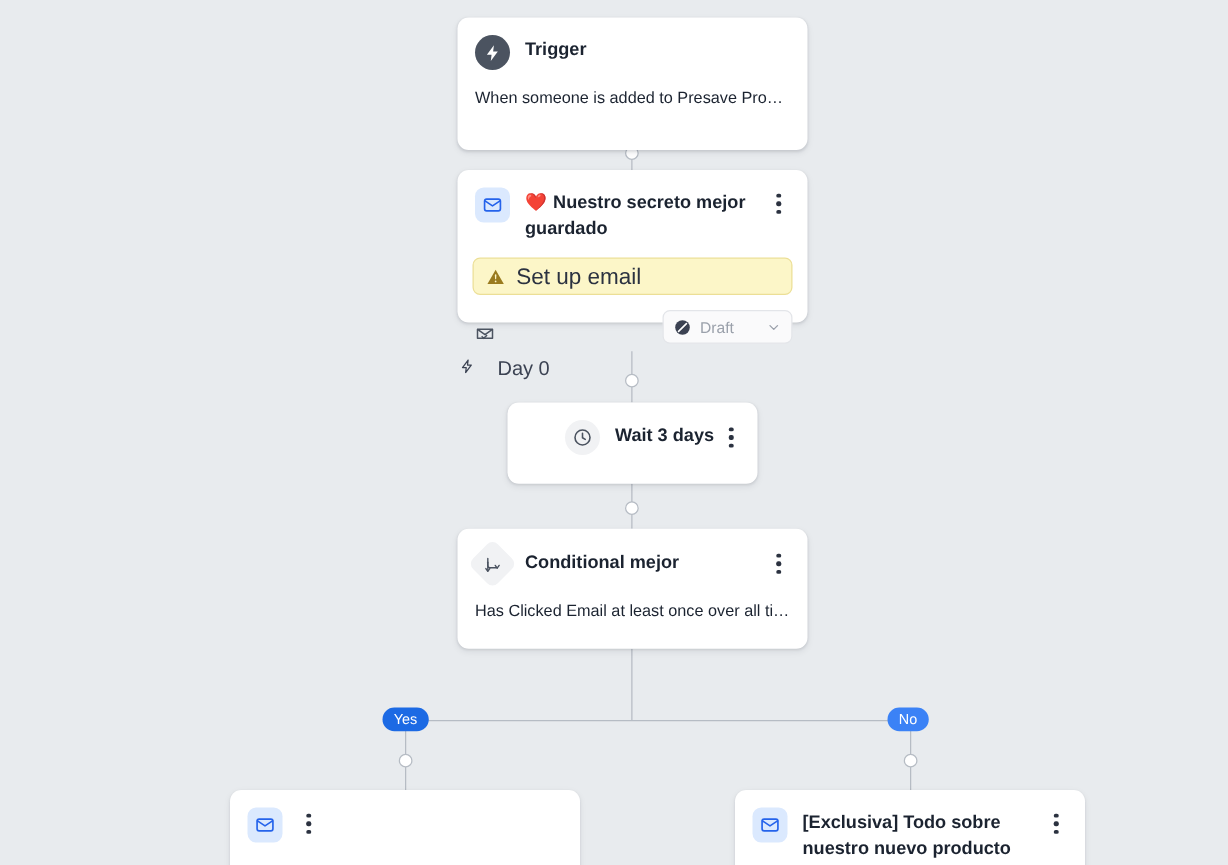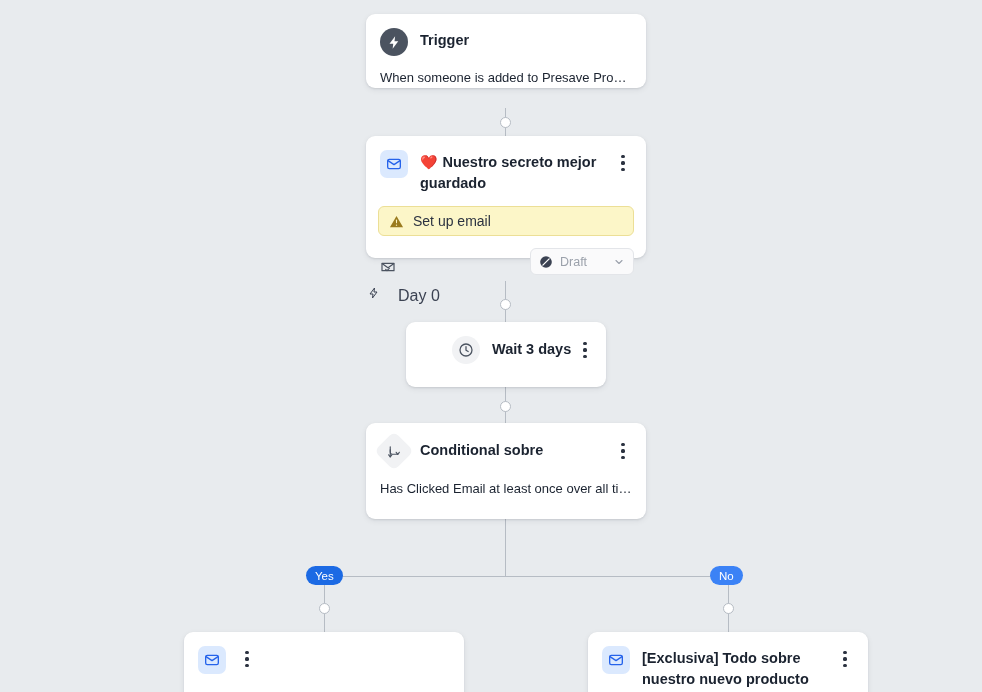--- a/index.html
+++ b/index.html
@@ -126,21 +126,21 @@
     margin: 12px 12px 0 12px;
     background: #fcf6c8;
     border: 1px solid #ecdf96;
     border-radius: 6px;
     height: 30px;
     display: flex;
     align-items: center;
     padding: 0 10px;
   }
   .warn-text {
-    font-size: 14px;
+    font-size: 18px;
     color: #2b3240;
     margin-left: 9px;
   }
 
   
   .card-foot {
     display: flex;
     align-items: flex-end;
     justify-content: space-between;
     padding: 12px 12px 12px 14px;
@@ -206,21 +206,21 @@
 
   <div class="vline" style="left:504.5px; top:519px; height:57px;"></div>
   <div class="hline" style="left:324px; top:575.5px; width:405px;"></div>
 
   <div class="vline" style="left:323.5px; top:576px; height:62px;"></div>
   <div class="dot" style="left:319px; top:602.5px;"></div>
 
   <div class="vline" style="left:727.5px; top:576px; height:62px;"></div>
   <div class="dot" style="left:723px; top:602.5px;"></div>
 
-  <div class="card" style="left:366px; top:14px; width:280px; height:74px;">
+  <div class="card" style="left:366px; top:14px; width:280px; height:106px;">
     <div class="card-head">
       <div class="badge badge-trigger">
         <svg width="15" height="15" viewBox="0 0 24 24" fill="#ffffff">
           <path d="M13 2 4 14h6l-1 8 9-12h-6l1-8z"></path>
         </svg>
       </div>
       <div class="card-title">Trigger</div>
     </div>
     <div class="card-body">When someone is added to Presave Produ…</div>
   </div>
@@ -296,21 +296,21 @@
   <div class="card" style="left:366px; top:423px; width:280px; height:96px;">
     <div class="card-head" style="align-items:center;">
       <div class="badge badge-split">
         <svg width="15" height="15" viewBox="0 0 24 24" fill="none" stroke="#4b5360" stroke-width="1.8" stroke-linecap="round" stroke-linejoin="round">
           <path d="M6 4v9a3 3 0 0 0 3 3h9"></path>
           <path d="M6 20V9"></path>
           <path d="M3.5 17 6 20.5 8.5 17"></path>
           <path d="M15.5 13 18 16.5 20.5 13"></path>
         </svg>
       </div>
-      <div class="card-title" style="padding-top:0;">Conditional sobre</div>
+      <div class="card-title" style="padding-top:0;">Conditional mejor</div>
       <div class="kebab" style="margin-top:0;">
         <i></i>
           <i></i>
           <i></i>
       </div>
     </div>
     <div class="card-body" style="padding-top:15px;">Has Clicked Email at least once over all time.</div>
   </div>
 
   <div class="pill pill-yes" style="left:306px; top:566px;">

